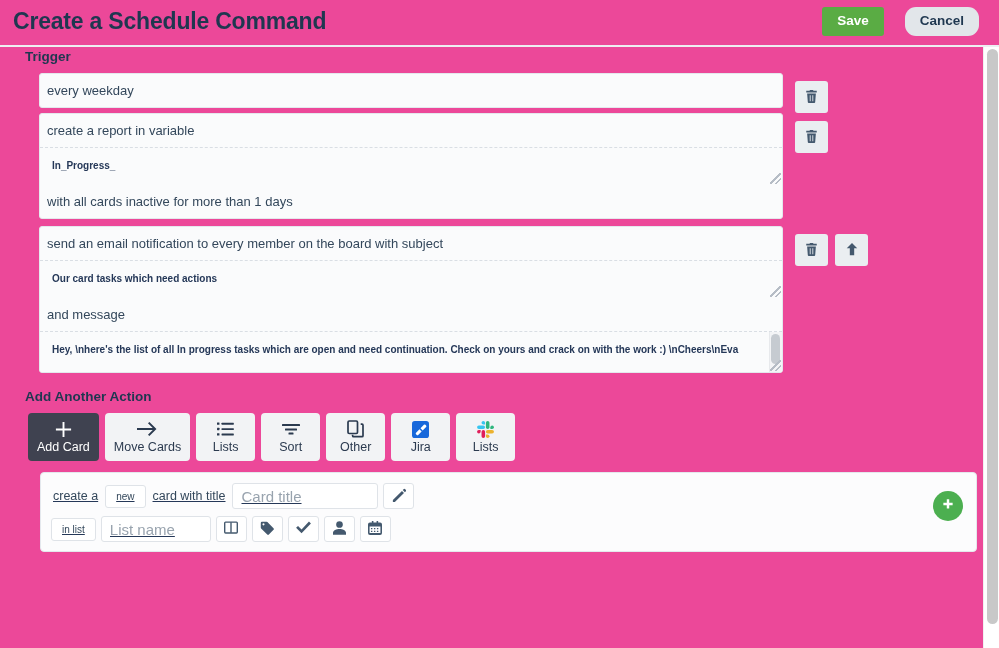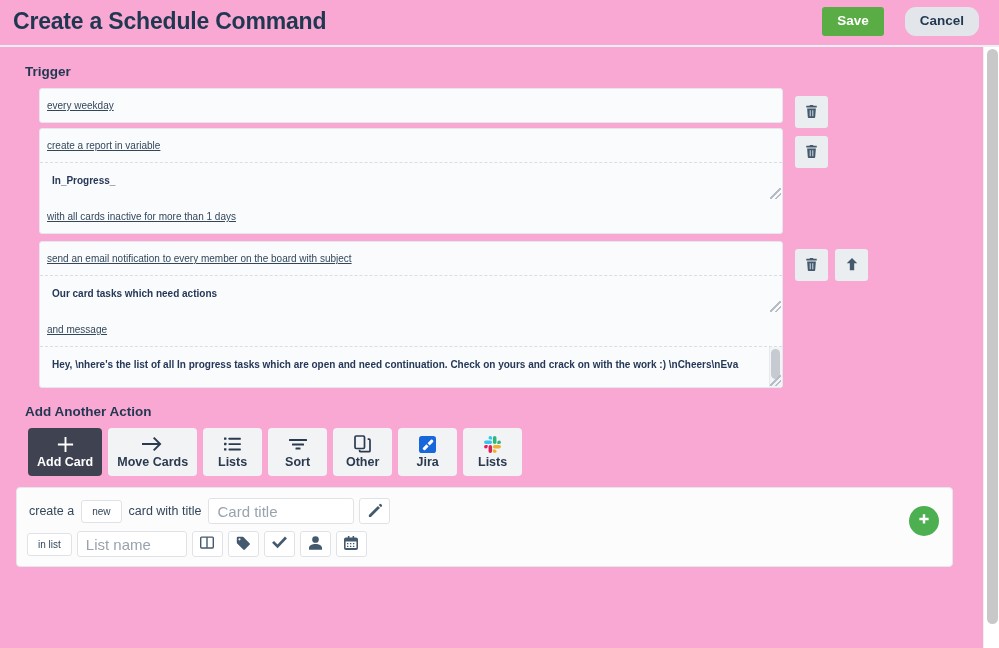--- a/index.html
+++ b/index.html
@@ -7,21 +7,21 @@
     margin: 0; padding: 0;
     width: 999px; height: 648px;
     overflow: hidden;
     background: #ffffff;
     font-family: "Liberation Sans", sans-serif;
     color: #253858;
   }
   .page {
     position: relative;
     width: 999px; height: 648px;
-    background: #f9a8d4;
+    background: #ec4899;
   }
 
   
   .header {
     position: relative;
     height: 47px;
     border-bottom: 2px solid #edeff2;
     display: flex;
     align-items: center;
     padding: 0 10px 0 13px;
@@ -45,21 +45,21 @@
     padding: 7px 15px;
     cursor: pointer;
     line-height: 1.1;
   }
   .btn-save { background: #5aac44; color: #ffffff; }
   .btn-cancel { background: #e2e6ea; color: #1f3750; border-radius: 11px; }
 
   
   .body-area {
     position: absolute;
-    top: 49px; left: 0;
+    top: 34px; left: 0;
     width: 982px; height: 599px;
     overflow: hidden;
     padding: 0 15px 0 0;
   }
   .section-head {
     font-size: 13.5px;
     font-weight: bold;
     color: #1f3750;
     margin: 15px 0 9px 25px;
   }
@@ -68,25 +68,24 @@
   .row { display: flex; align-items: flex-start; margin-left: 39px; }
   .stmt {
     width: 744px;
     border: 1px solid #e4e8ed;
     border-radius: 3px;
     background: #fafbfc;
     overflow: hidden;
   }
   .line {
     padding: 8px 8px 8px 7px;
-    font-size: 10px;
+    font-size: 13px;
     color: #33475b;
     min-height: 30px;
     line-height: 17px;
-    text-decoration: underline;
   }
   .ta {
     position: relative;
     border-top: 1px dashed #d9dee4;
     background: #fafbfc;
   }
   .ta .tatext {
     padding: 9px 10px 9px 12px;
     font-size: 10px;
     font-weight: bold;
@@ -140,37 +139,37 @@
     cursor: pointer;
     display: flex;
     flex-direction: column;
     align-items: center;
     justify-content: center;
     padding: 4px 9px 5px;
     gap: 2px;
     color: #2b3a4f;
     font-family: "Liberation Sans", sans-serif;
     font-size: 12.5px;
-    font-weight: bold;
   }
   .tab.active { background: #3f4250; color: #ffffff; }
   .tab .ticon { height: 20px; display: flex; align-items: center; justify-content: center; }
   .tab .tlabel { line-height: 1; white-space: nowrap; }
 
   
   .builder {
-    margin-left: 16px;
+    margin-left: 40px;
     margin-top: 11px;
     width: 937px;
     border: 1px solid #e4e8ed;
     border-radius: 4px;
     background: #fcfcfd;
     padding: 10px 10px 8px 10px;
     position: relative;
     height: 80px;
+    text-decoration: underline;
   }
   .brow { display: flex; align-items: center; gap: 5px; margin-bottom: 7px; }
   .btext { font-size: 12.5px; color: #33475b; padding: 0 2px; }
   .pill {
     background: #ffffff;
     border: 1px solid #dfe3e8;
     border-radius: 3px;
     font-size: 10px;
     color: #33475b;
     padding: 5px 10px;

